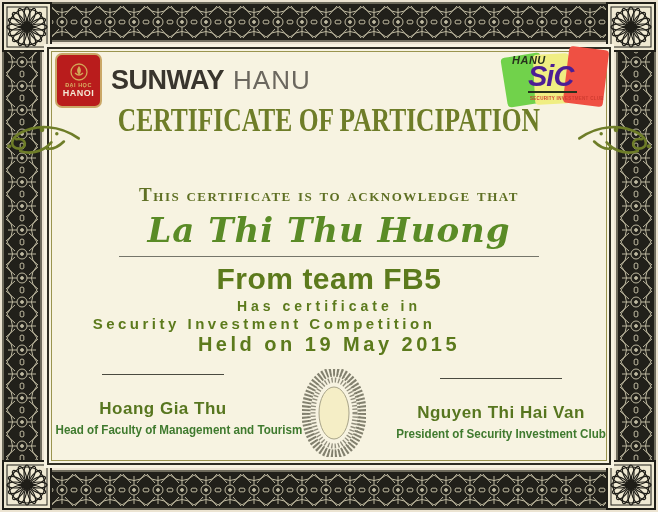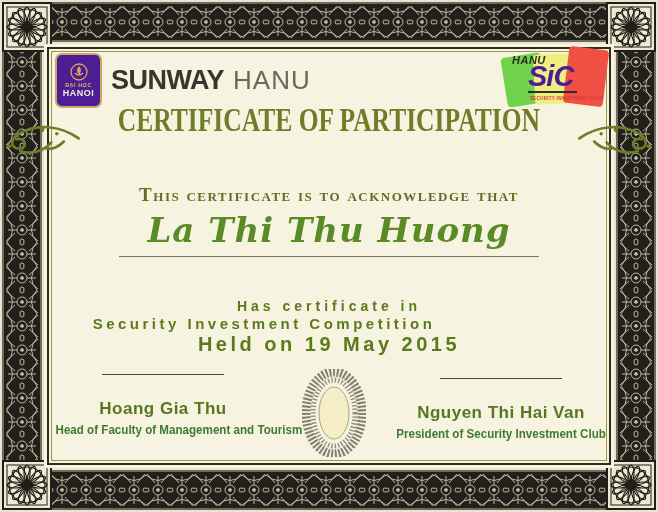--- a/index.html
+++ b/index.html
@@ -19,21 +19,21 @@
   .band-right{right:2px;top:2px;width:40px;height:508px;}
   .corner{position:absolute;width:50px;height:50px;}
   .corner-tl{left:2px;top:2px;} .corner-tr{right:2px;top:2px;}
   .corner-bl{left:2px;bottom:2px;} .corner-br{right:2px;bottom:2px;}
   .inner-line-dark{position:absolute;inset:47px;border:2px solid #2e2d23;pointer-events:none;}
   .inner-line-olive{position:absolute;inset:51px;border:1px solid #9a944f;pointer-events:none;}
 
   
   .sunway-logo{position:absolute;left:55px;top:53px;display:flex;align-items:center;gap:9px;}
   .hanoi-emblem{
-    width:47px;height:55px;background:#4c1d95;border-radius:7px;border:2px solid #caa766;
+    width:47px;height:55px;background:#b91c1c;border-radius:7px;border:2px solid #caa766;
     display:flex;flex-direction:column;align-items:center;justify-content:center;box-sizing:border-box;
   }
   .emblem-crest{line-height:0;margin-bottom:1px;}
   .emblem-line1{font-size:5.5px;color:#d9b264;font-weight:bold;letter-spacing:.5px;}
   .emblem-line2{font-size:9px;color:#f3ead6;font-weight:bold;letter-spacing:.5px;}
   .brand-sunway{font-size:27px;font-weight:900;color:#39352d;letter-spacing:-.5px;transform:scaleY(1.05);}
   .brand-hanu{font-size:26px;font-weight:500;color:#6b675e;letter-spacing:1px;}
 
   .sic-logo{position:absolute;left:504px;top:48px;width:104px;height:60px;}
   .sic-card{position:absolute;border-radius:4px;}
@@ -302,20 +302,21 @@
       </g>
     </svg>
   </div>
 
   <div class="ack-line">This certificate is to acknowledge that</div>
 
   <div class="name-block">
     <span class="recipient-name">La Thi Thu Huong</span>
   </div>
 
+  <div class="team-line">From team FB5</div>
   <div class="participated-line">Has  certificate  in</div>
   <div class="event-line">Security  Investment  Competition</div>
   <div class="date-line">Held  on  19  May  2015</div>
 
   <svg class="seal" viewBox="0 0 64 88">
     <ellipse cx="32" cy="44" rx="28" ry="41" fill="none" stroke="#83816f" stroke-width="9" stroke-dasharray="2 1.7"></ellipse>
     <ellipse cx="32" cy="44" rx="21" ry="33" fill="none" stroke="#918e7d" stroke-width="5" stroke-dasharray="1.4 2"></ellipse>
     <ellipse cx="32" cy="44" rx="15" ry="26" fill="#f5eec6" stroke="#a8a489" stroke-width="1"></ellipse>
     <ellipse cx="32" cy="44" rx="26" ry="39" fill="none" stroke="#6f6d5d" stroke-width="1" stroke-dasharray="1 2.5"></ellipse>
   </svg>

